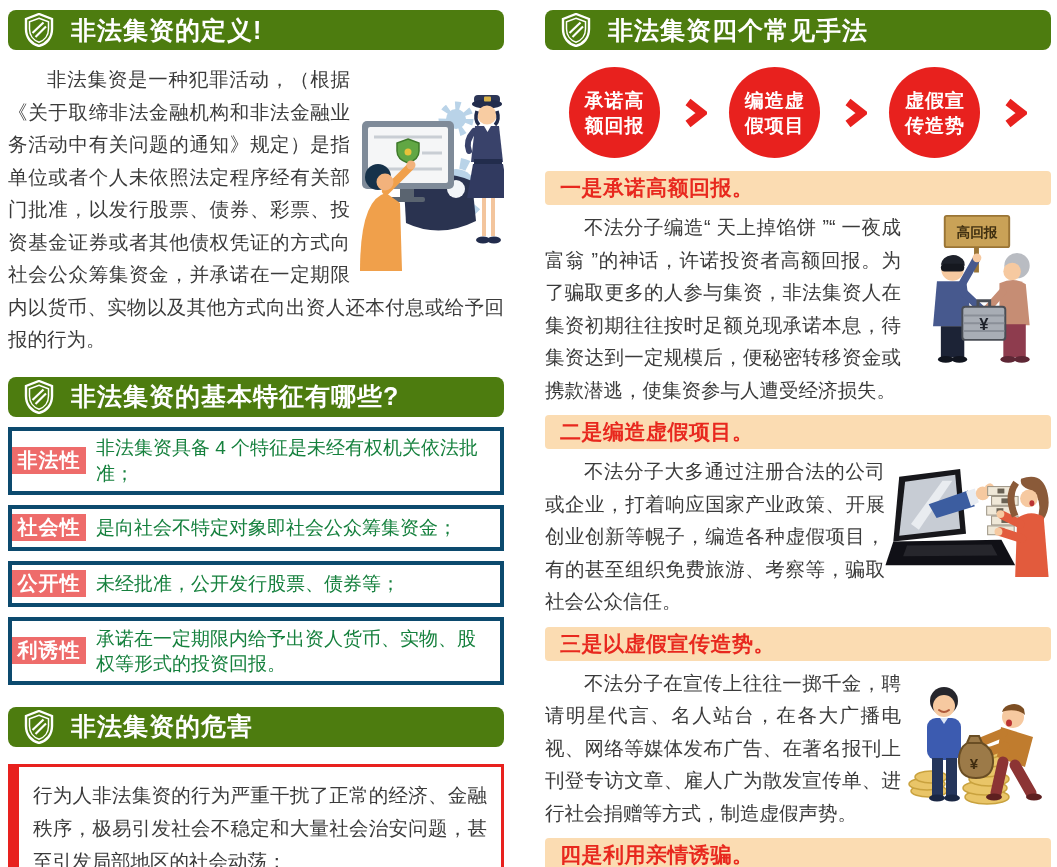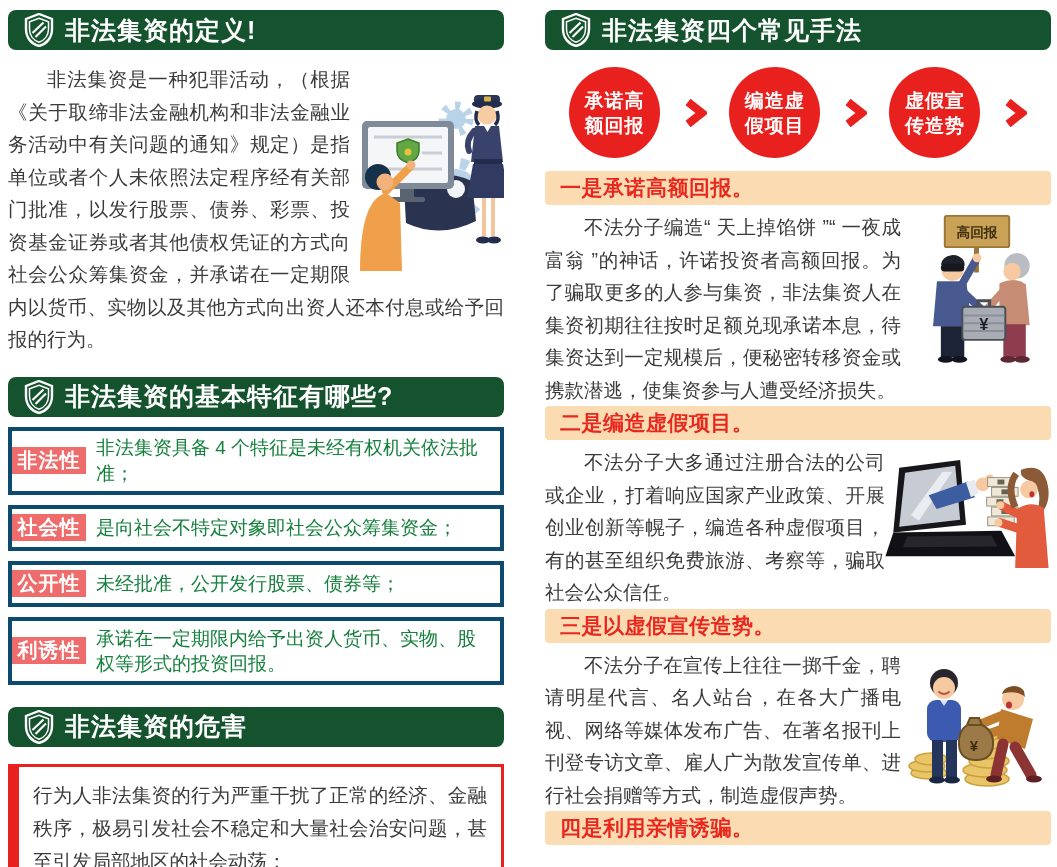--- a/index.html
+++ b/index.html
@@ -6,21 +6,21 @@
   body{
     width:1057px;height:867px;background:#ffffff;position:relative;overflow:hidden;
     font-family:"Liberation Sans","DejaVu Sans",sans-serif;
     -webkit-font-smoothing:antialiased;
   }
   .col{position:absolute;top:10px;}
   .col-left{left:8px;width:496px;}
   .col-right{left:545px;width:506px;}
 
   .section-header{
-    display:flex;align-items:center;gap:11px;background:#14532d;border-radius:8px;
+    display:flex;align-items:center;gap:17px;background:#4d7c0f;border-radius:8px;
     height:40px;padding:0 0 0 16px;box-sizing:border-box;
   }
   .section-header .title{color:#ffffff;font-size:25px;font-weight:bold;letter-spacing:1px;white-space:nowrap;}
 
   .def-block{margin-top:13px;overflow:hidden;}
   .def-illus{float:right;width:148px;height:200px;margin:8px 0 0 6px;}
   .para{
     font-size:19.5px;line-height:32.5px;color:#3b3b3b;text-indent:2em;text-align:justify;margin:0;
   }
 
@@ -48,21 +48,21 @@
     padding:0 24px;margin:17px 0 13px 0;
   }
   .flow-circle{
     width:91px;height:91px;border-radius:50%;background:#e8211e;color:#fff;
     display:flex;flex-direction:column;align-items:center;justify-content:center;
     font-size:19px;font-weight:bold;line-height:25px;letter-spacing:1px;flex:0 0 auto;
   }
   .chev{flex:0 0 auto;display:flex;align-items:center;}
 
   .method-head{
-    background:#fbdcb2;border-radius:4px;padding:3px 15px;
+    background:#fbdcb2;border-radius:4px;padding:3px 15px;margin-top:9px;
     font-size:21px;font-weight:bold;color:#e8281e;letter-spacing:0.5px;
   }
   .method-body{display:flex;align-items:flex-start;margin-top:6px;justify-content:center;}
   .method-text{flex:1;font-size:19.5px;line-height:32.5px;color:#3b3b3b;text-indent:2em;text-align:justify;margin:0;}
   .method-illus{flex:0 0 auto;}
 </style>
 </head>
 <body>
 
 <div class="col col-left">

